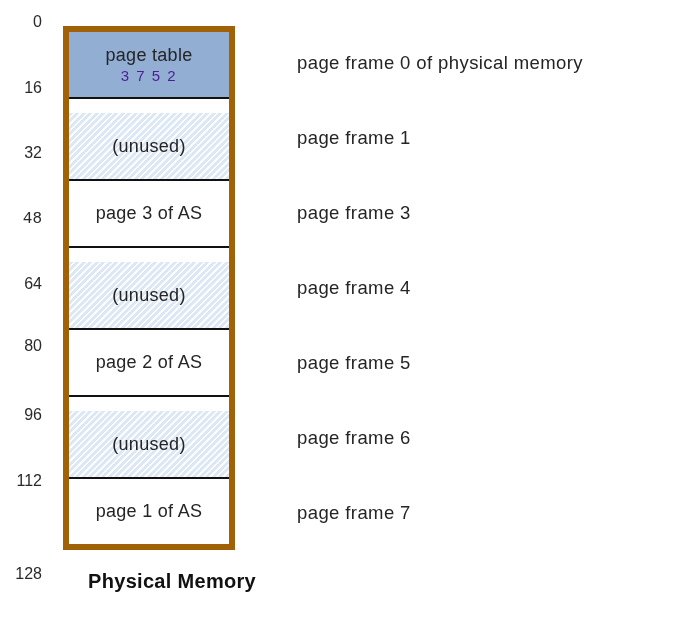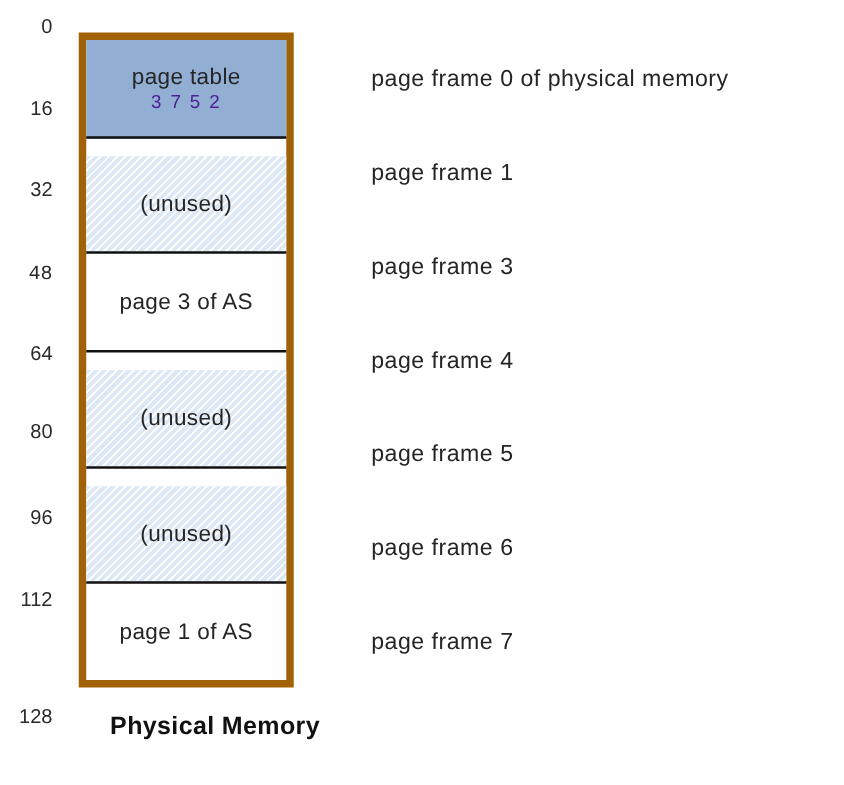--- a/index.html
+++ b/index.html
@@ -143,20 +143,24 @@
   <div class="frame used">
     <div class="frame-text">page 3 of AS</div>
 
   </div>
 
   <div class="frame unused">
     <div class="frame-text">(unused)</div>
 
   </div>
 
+  <div class="frame used">
+    <div class="frame-text">page 2 of AS</div>
+
+  </div>
 
   <div class="frame unused">
     <div class="frame-text">(unused)</div>
 
   </div>
 
   <div class="frame used">
     <div class="frame-text">page 1 of AS</div>
 
   </div>

